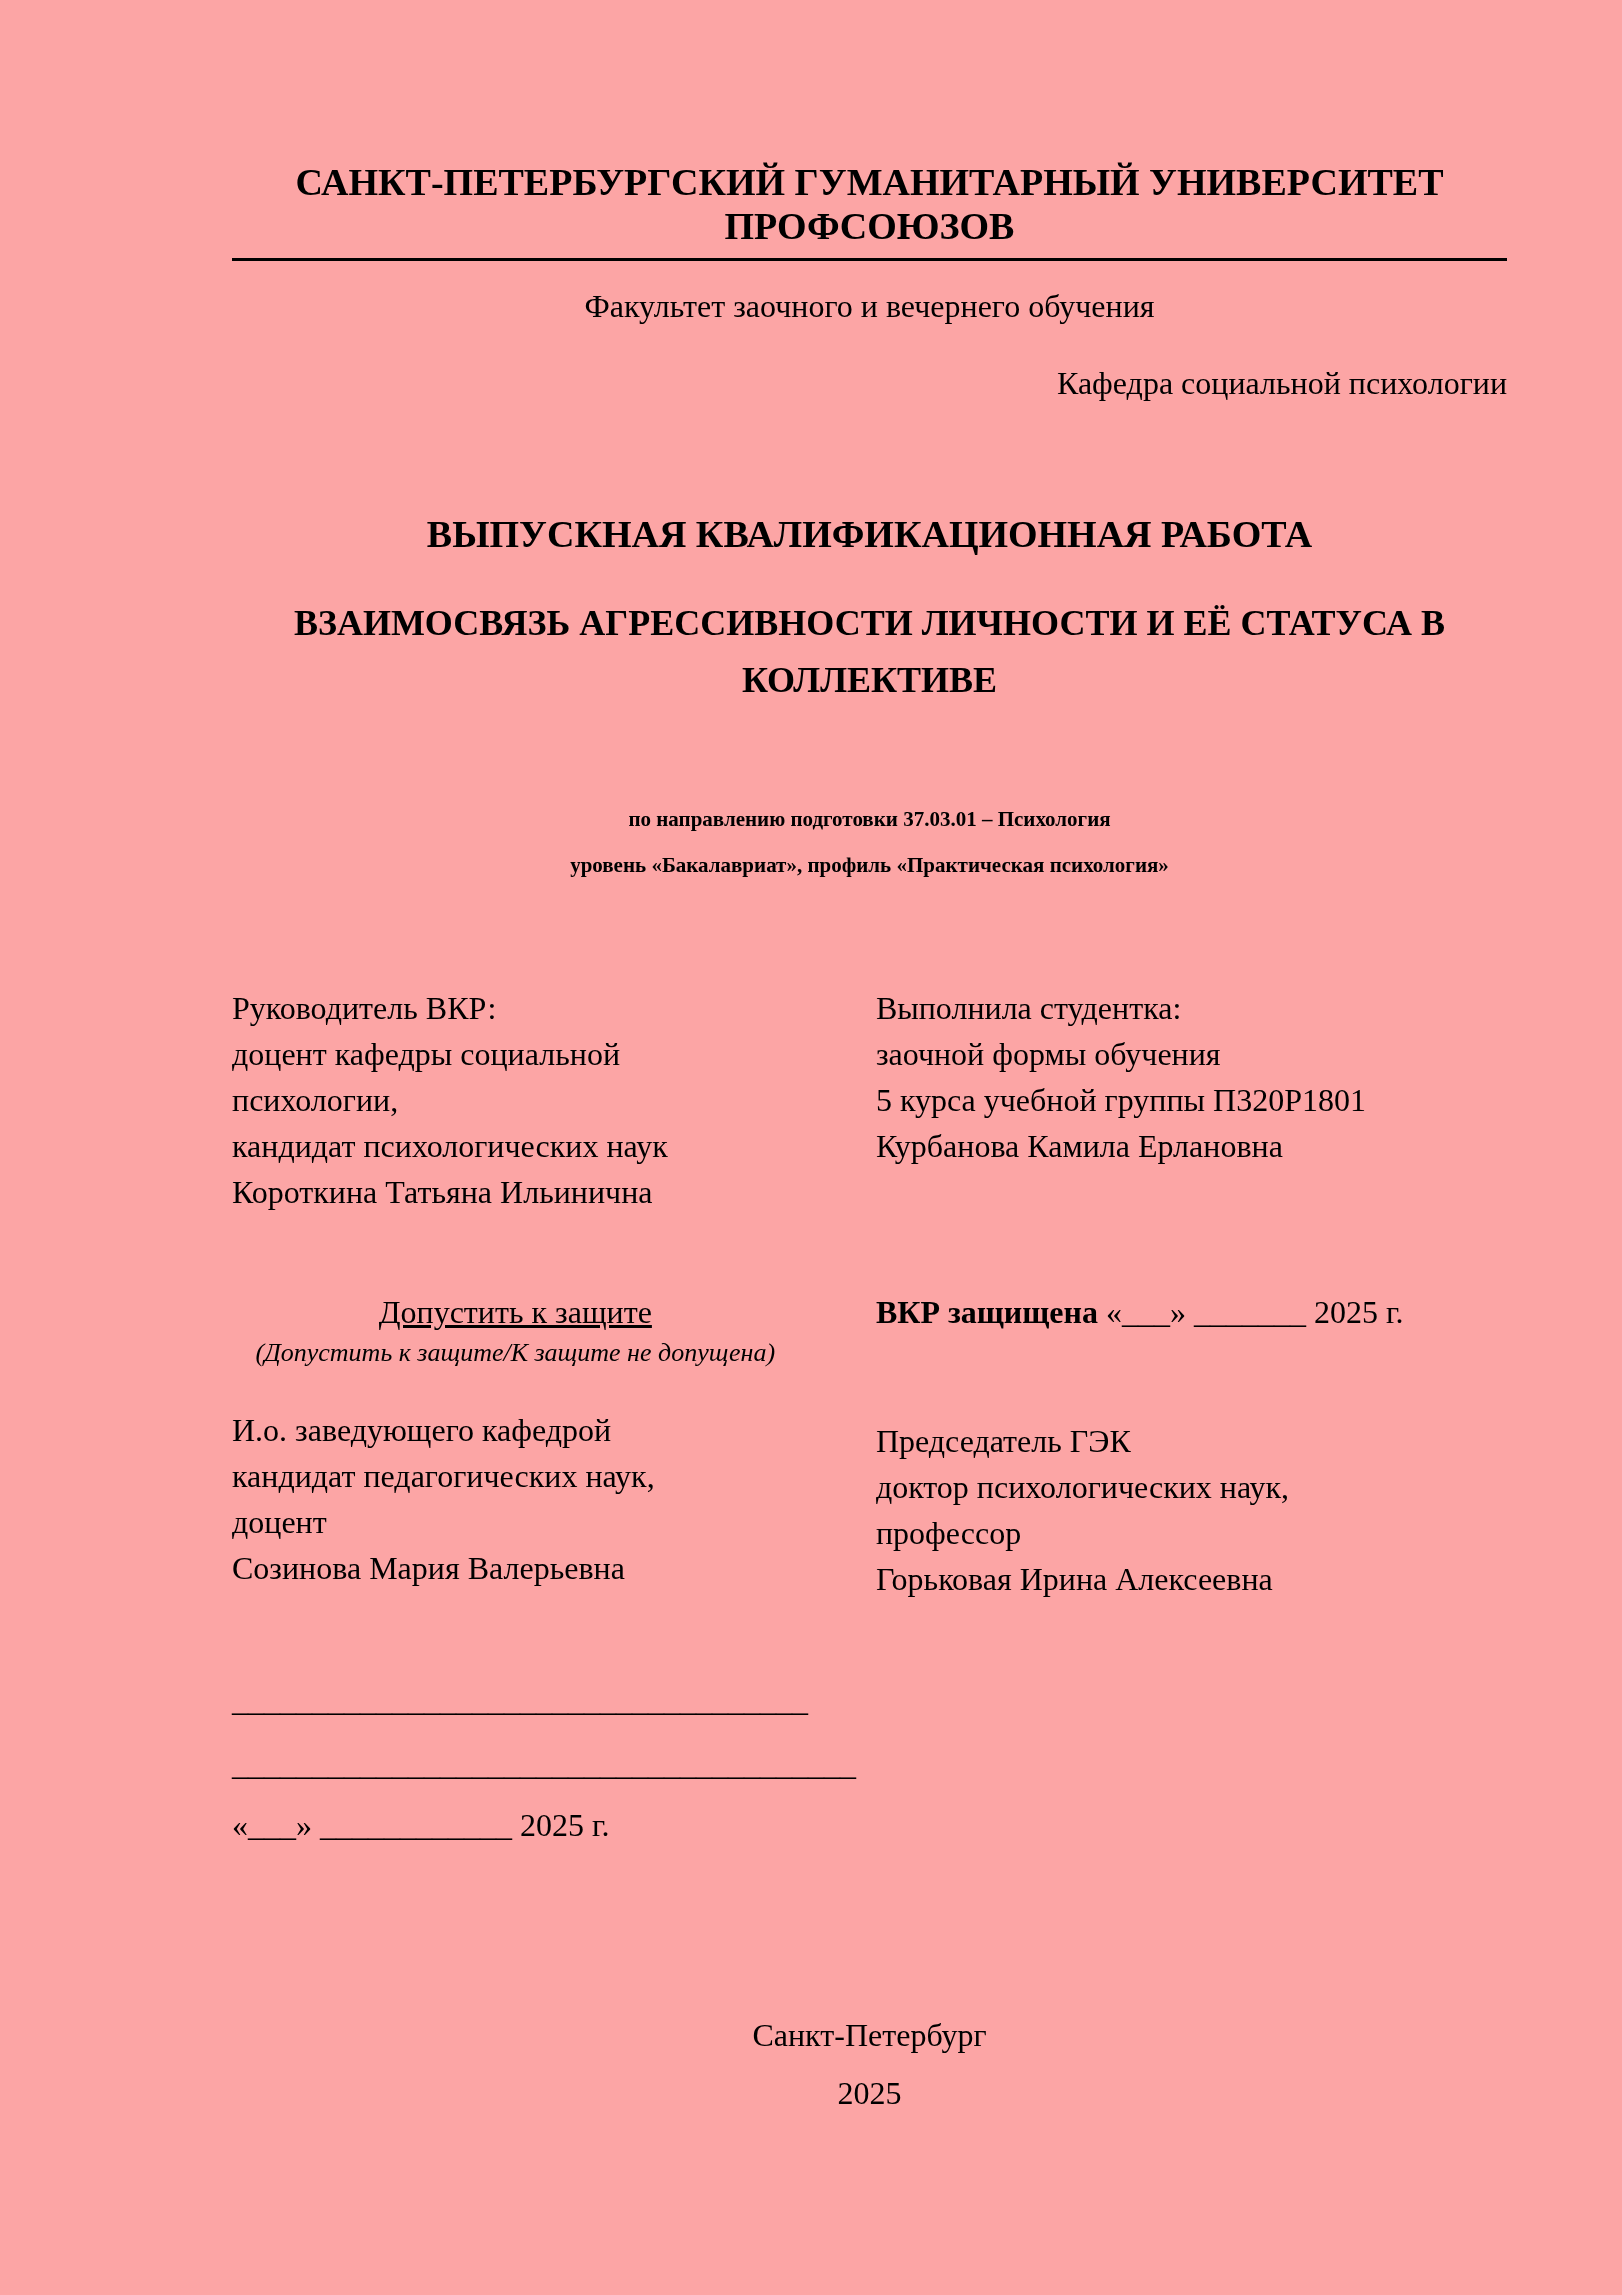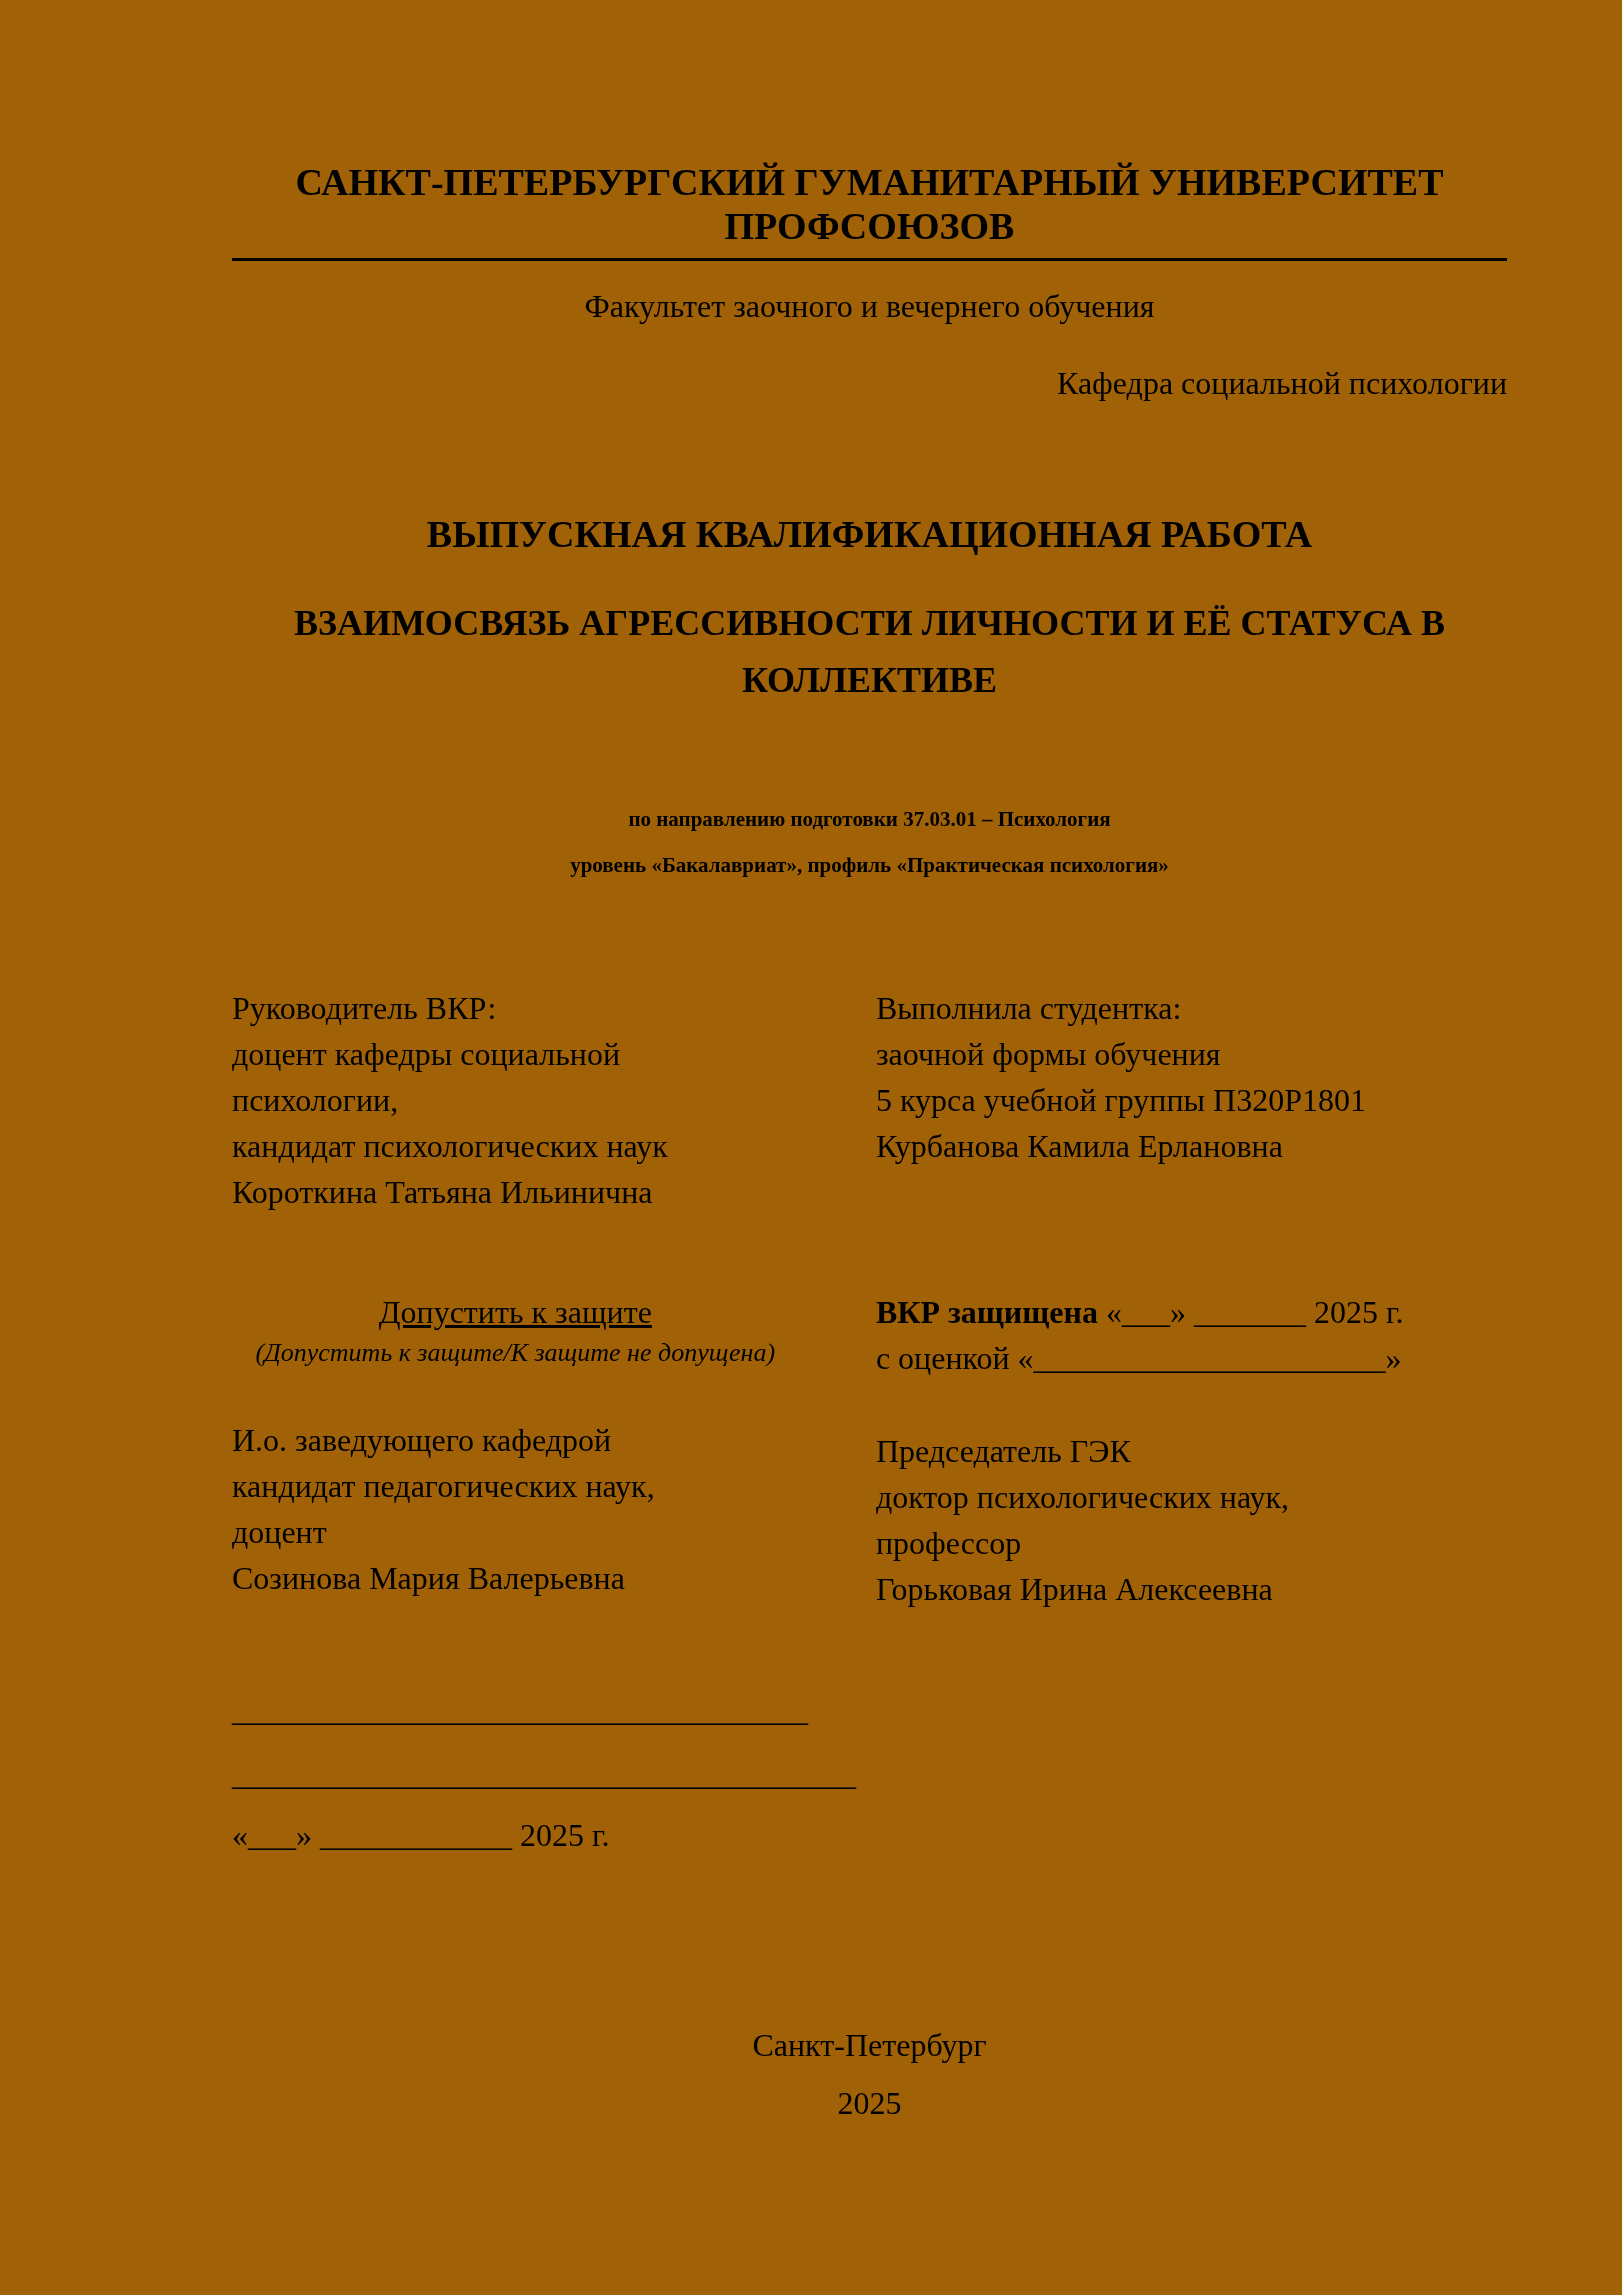--- a/index.html
+++ b/index.html
@@ -7,21 +7,21 @@
   body {
     width: 1623px;
     height: 2295px;
     font-family: "Liberation Serif", "DejaVu Serif", serif;
     color: #000000;
     overflow: hidden;
   }
   .page {
     width: 1623px;
     height: 2295px;
-    background: #a16207;
+    background: #fca5a5;
     padding: 161px 116px 0 232px;
   }
   .university {
     font-size: 38px;
     font-weight: bold;
     text-align: center;
     line-height: 1.15;
   }
   .rule {
     border-bottom: 3.9px solid #000000;
@@ -134,21 +134,20 @@
 
   <div class="row row-b">
     <div class="col-left">
       <div class="admission-decision">Допустить к защите</div>
       <div class="admission-note">(Допустить к защите/К защите не допущена)</div>
     </div>
     <div class="col-right">
       <div>
         <span class="bold">ВКР защищена</span><span> «___» _______ 2025 г.</span>
       </div>
-      <div>с оценкой «______________________»</div>
     </div>
   </div>
 
   <div class="row row-c">
     <div class="col-left lines">И.о. заведующего кафедрой
 кандидат педагогических наук,
 доцент
 Созинова Мария Валерьевна</div>
     <div class="col-right lines chair-offset">Председатель ГЭК
 доктор психологических наук,

